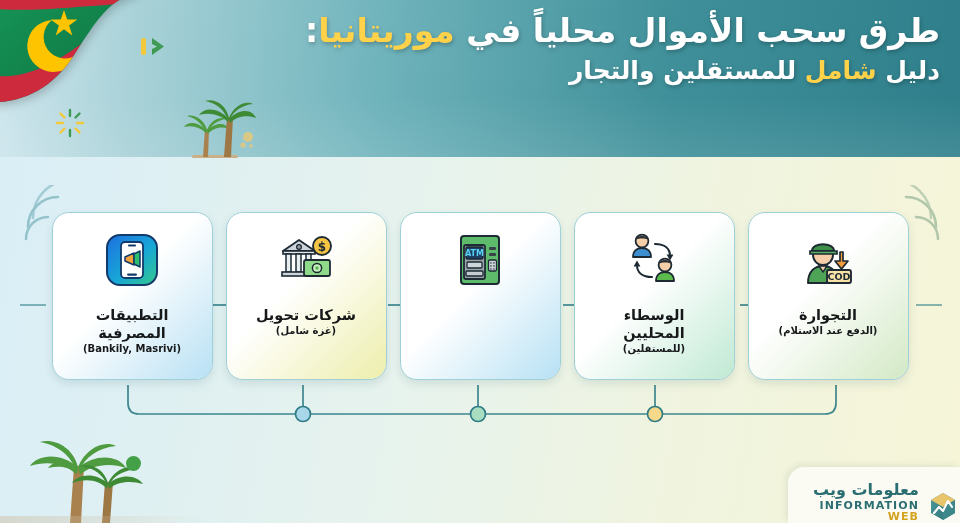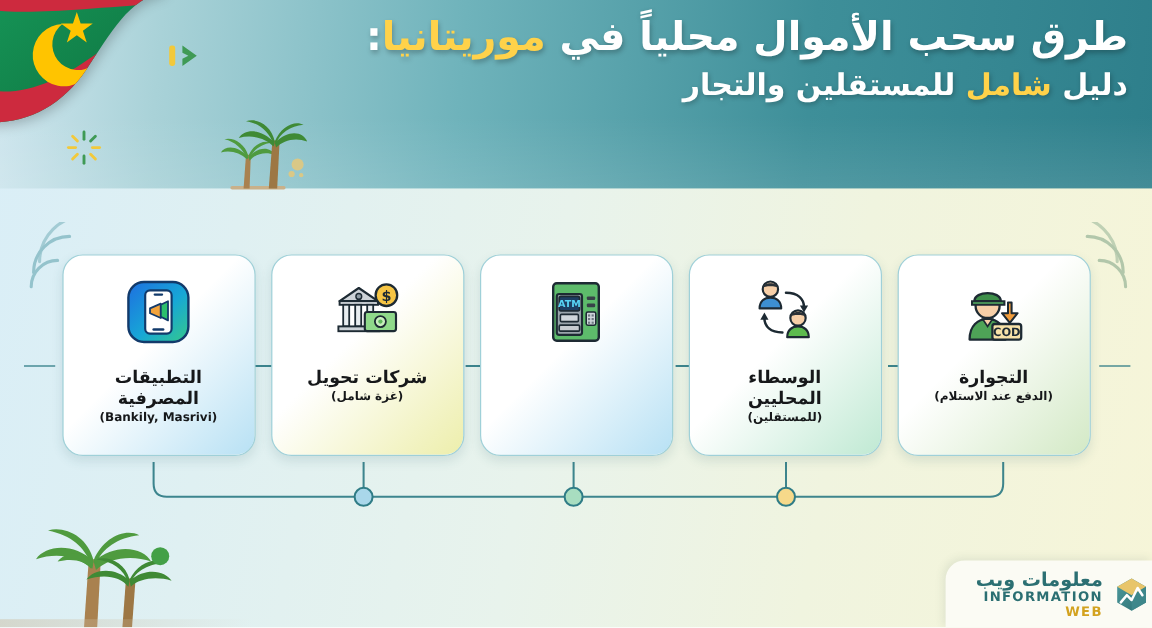--- a/index.html
+++ b/index.html
@@ -162,21 +162,21 @@
 
   
   .logo {
     position: absolute;
     right: 0; bottom: 0;
     width: 172px; height: 56px;
     background: #fbfbf4;
     border-top-left-radius: 16px;
     box-shadow: -2px -2px 7px rgba(60,90,80,0.10);
     display: flex;
-    align-items: center;
+    align-items: flex-end;
     justify-content: center;
     gap: 7px;
     padding-left: 6px;
   }
   .logo-text { direction: rtl; text-align: right; line-height: 1.05; }
   .logo-ar {
     font-size: 16px; font-weight: bold; color: #2b6f72; letter-spacing: .2px;
   }
   .logo-en {
     font-size: 11px; font-weight: bold; letter-spacing: 1.1px;

